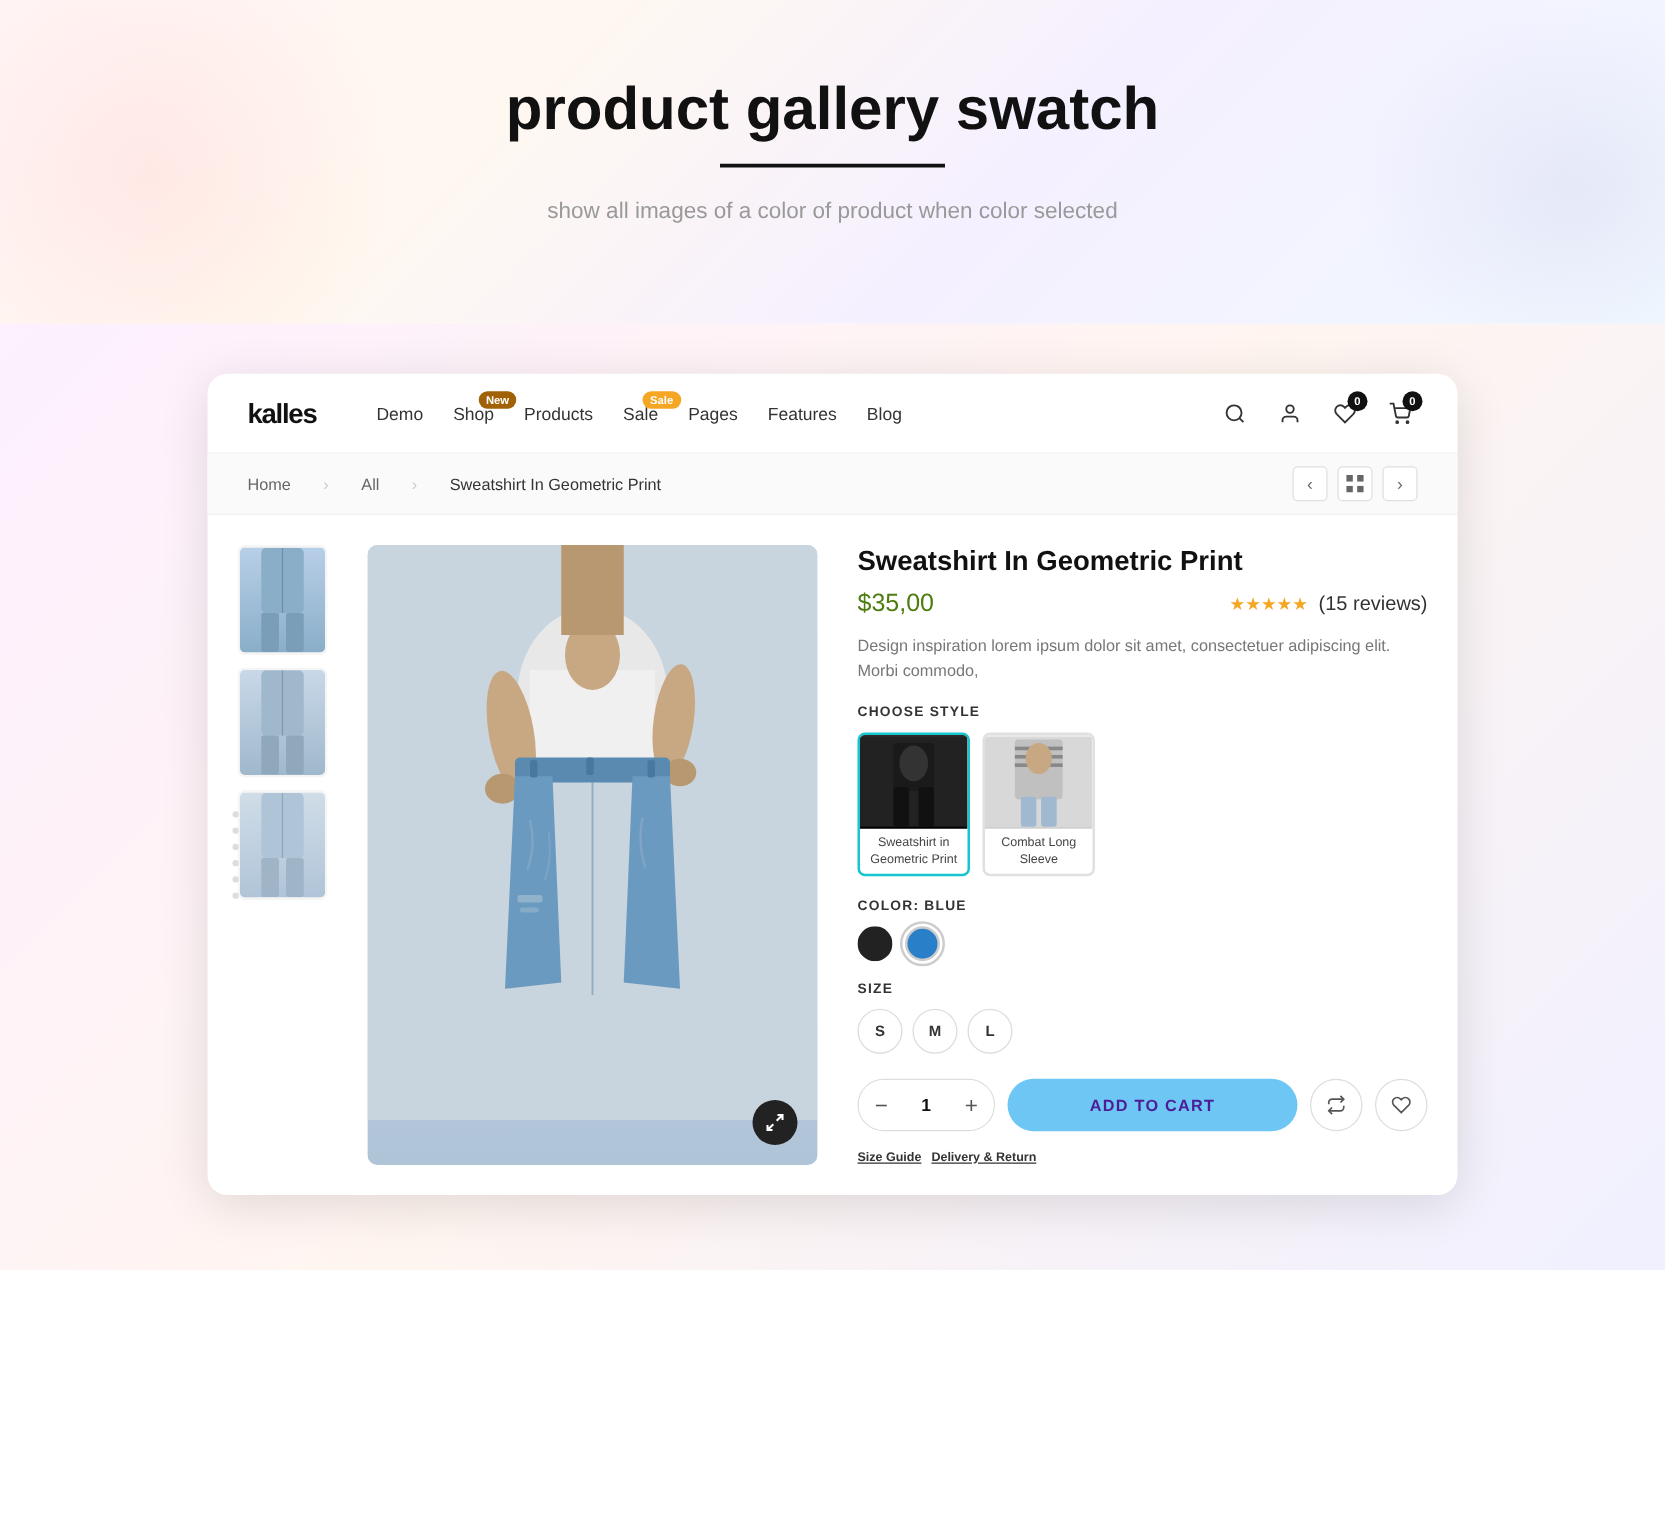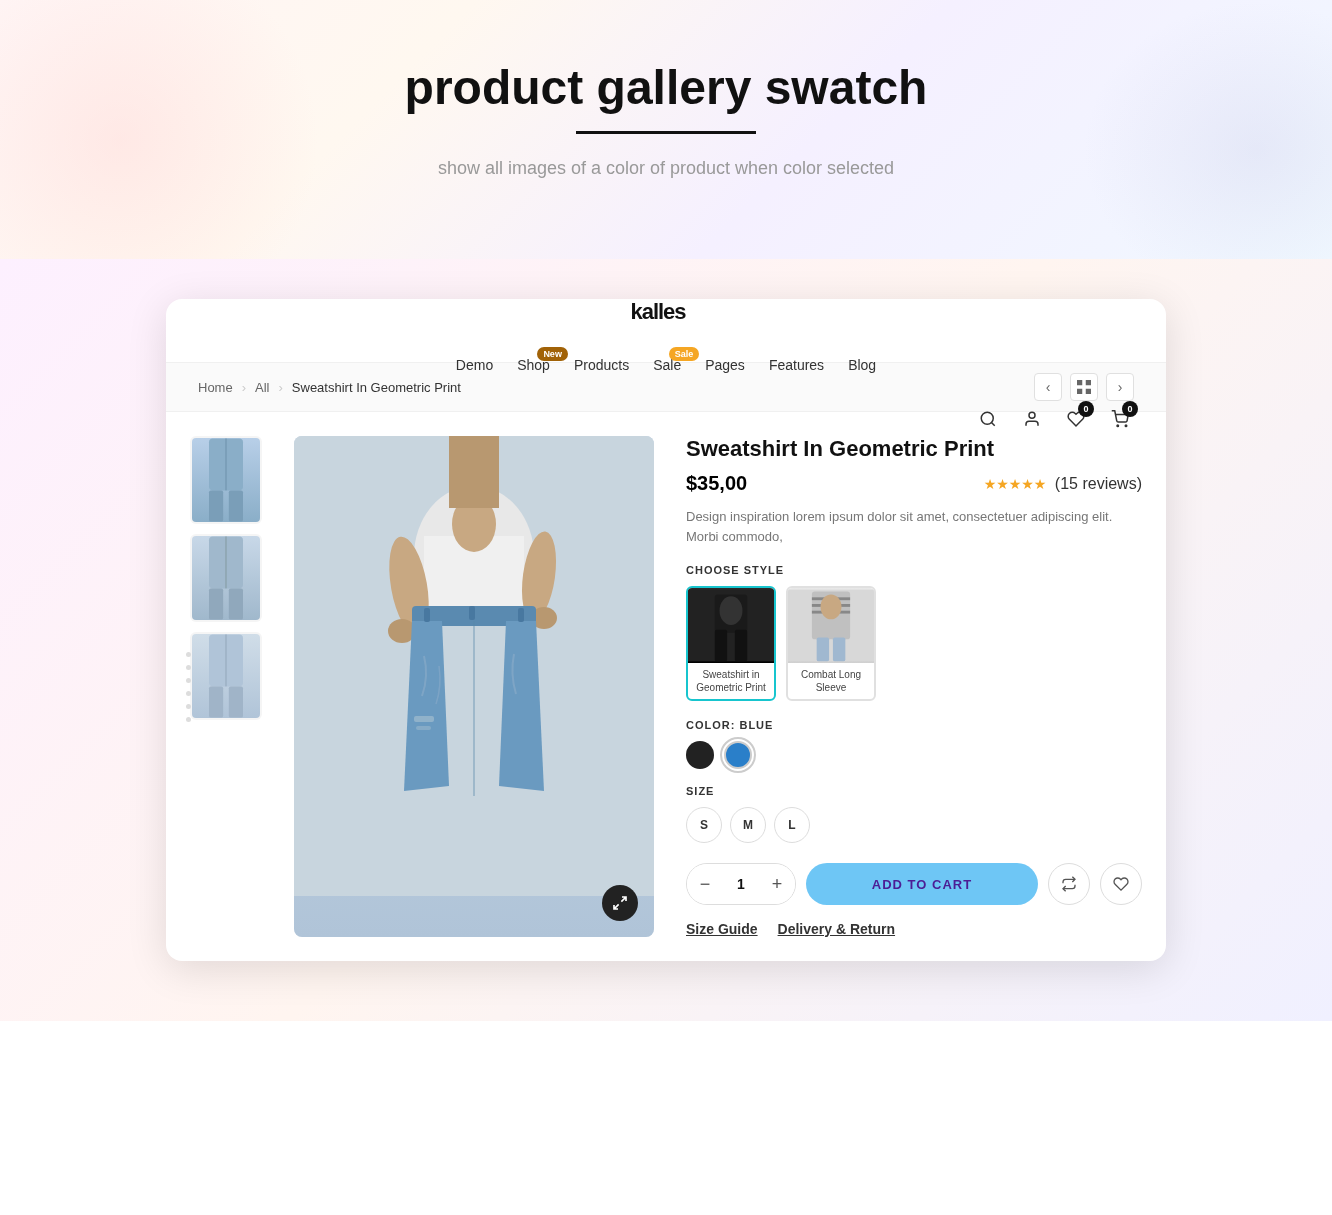--- a/index.html
+++ b/index.html
@@ -65,21 +65,20 @@
     }
 
     
     .store-header {
       display: flex;
       align-items: center;
       padding: 0 32px;
       height: 64px;
       border-bottom: 1px solid #f0f0f0;
       gap: 32px;
-      flex-direction: column;
     }
     .logo {
       font-size: 22px;
       font-weight: 900;
       color: #111;
       letter-spacing: -1px;
       margin-right: 16px;
     }
     .nav-links {
       display: flex;
@@ -142,21 +141,21 @@
       display: flex;
       align-items: center;
       justify-content: space-between;
       padding: 10px 32px;
       background: #fafafa;
       border-bottom: 1px solid #f0f0f0;
     }
     .breadcrumb {
       display: flex;
       align-items: center;
-      gap: 9px;
+      gap: 26px;
       font-size: 13px;
       color: #999;
     }
     .breadcrumb-sep { color: #ccc; }
     .breadcrumb-current { color: #333; }
     .breadcrumb-link { color: #666; cursor: pointer; }
     .breadcrumb-nav {
       display: flex;
       align-items: center;
       gap: 8px;
@@ -268,22 +267,22 @@
       margin-bottom: 10px;
     }
     .product-pricing-row {
       display: flex;
       align-items: center;
       justify-content: space-between;
       margin-bottom: 12px;
     }
     .product-price {
       font-size: 20px;
-      font-weight: 700;
-      color: #000000;
+      font-weight: 400;
+      color: #4d7c0f;
     }
     .stars {
       color: #f5a623;
       font-size: 14px;
     }
     .review-count {
       color: #333;
       font-size: 16px;
       margin-left: 4px;
     }
@@ -434,22 +433,22 @@
       display: flex;
       align-items: center;
       justify-content: center;
       font-size: 16px;
       color: #555;
     }
 
     
     .product-links {
       display: flex;
-      gap: 20px;
-      font-size: 14px;
+      gap: 8px;
+      font-size: 10px;
       color: #333;
       font-weight: 600;
       text-decoration: underline;
       cursor: pointer;
     }
 
     
     .dots-left {
       position: absolute;
       left: 68px;

